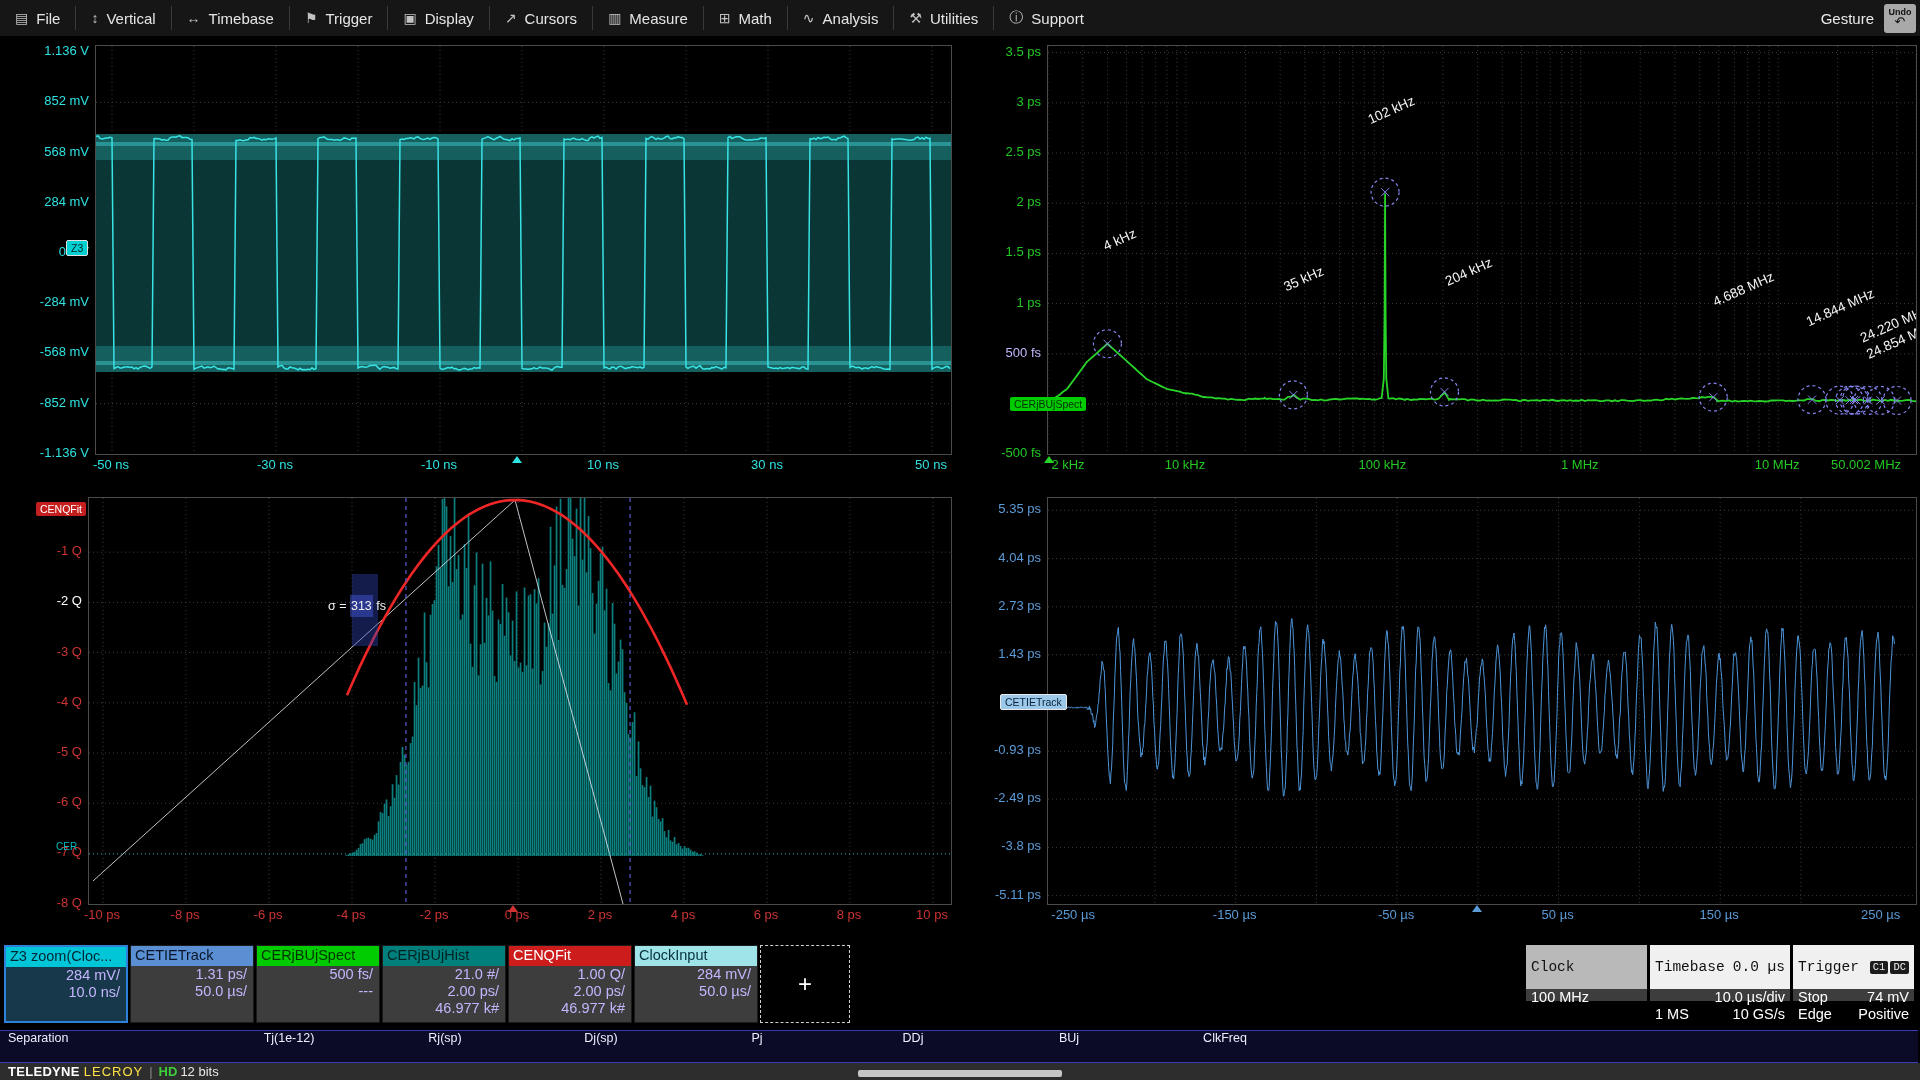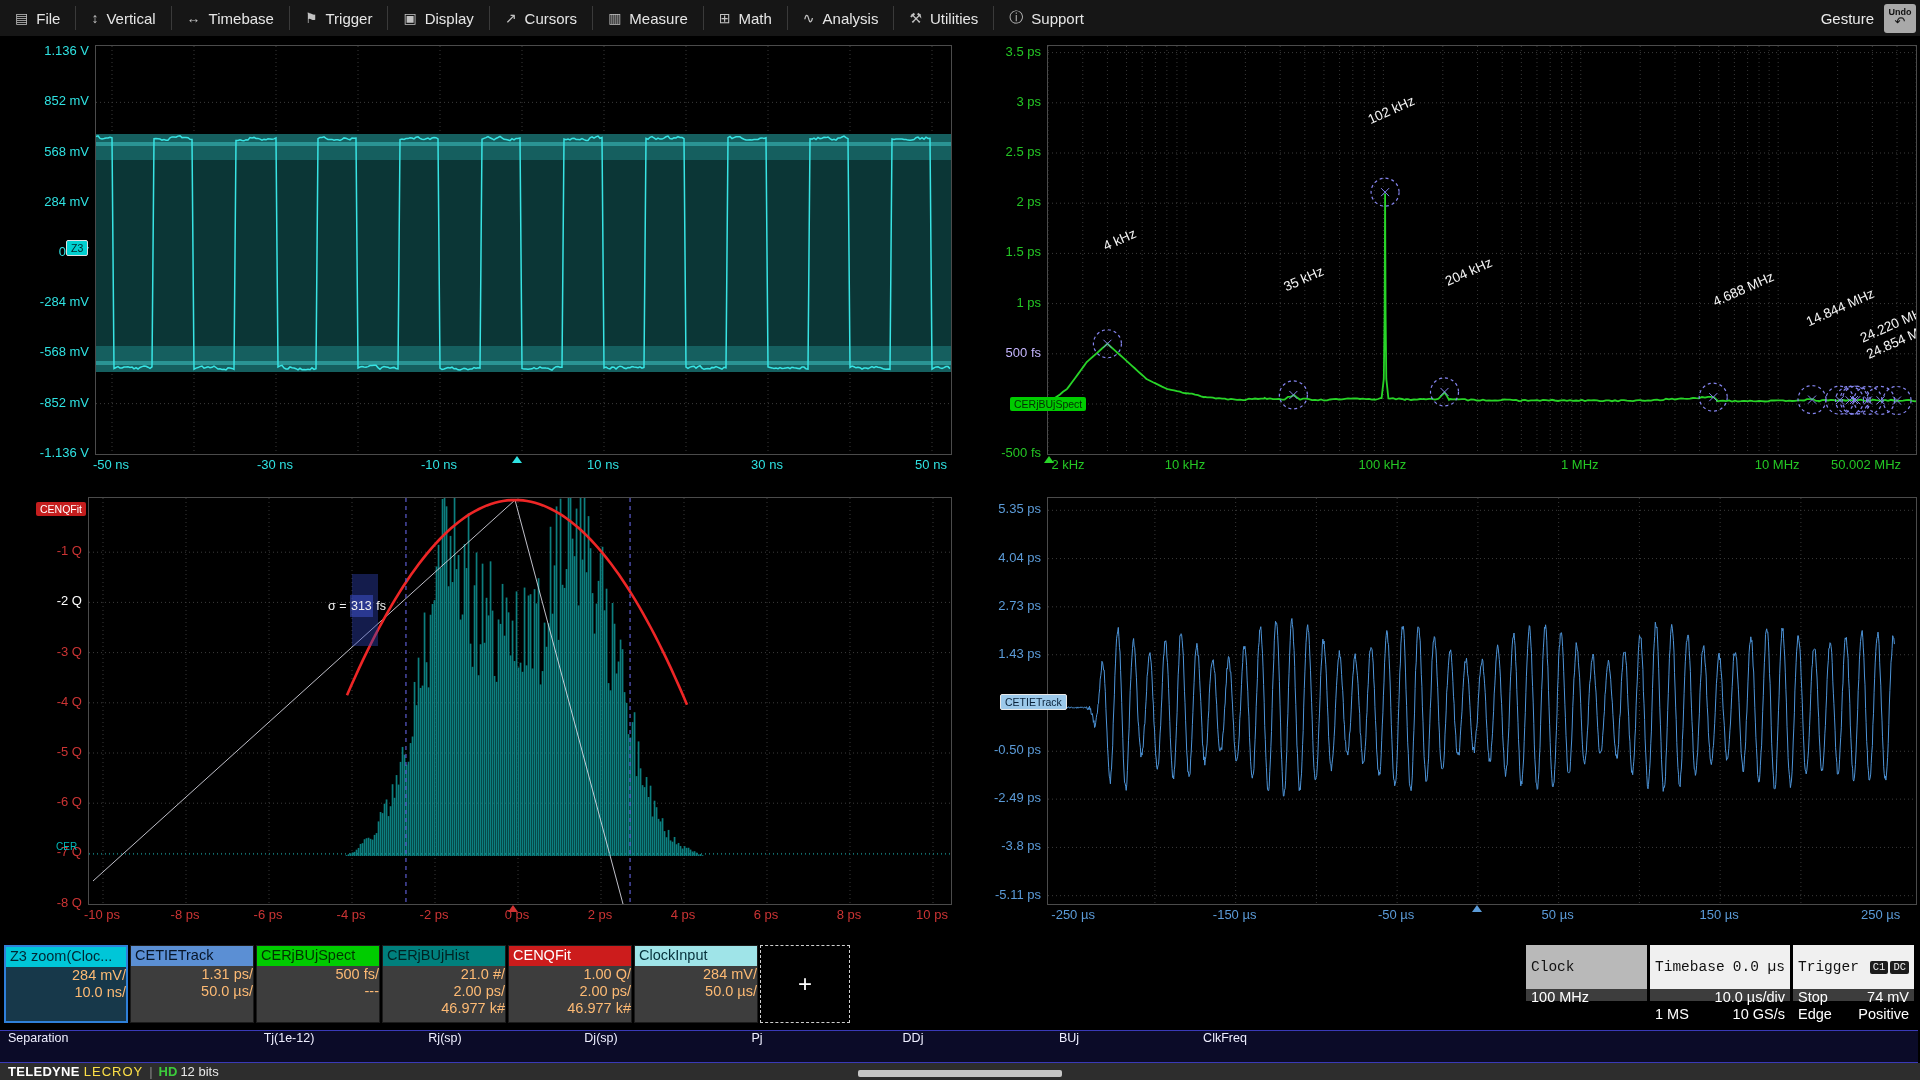--- a/index.html
+++ b/index.html
@@ -30,21 +30,21 @@
           border-right:5px solid transparent;border-bottom:7px solid #fff;z-index:4;}
   .sigma-box{position:absolute;background:rgba(50,70,190,0.40);z-index:3;}
   .sigma-label{position:absolute;font-size:12.5px;color:#f2f2f2;white-space:nowrap;z-index:4;}
   .sigma-label .hl{background:rgba(60,80,200,0.55);padding:4px 1px;}
   .cer-label{position:absolute;font-size:10px;color:#00bdbd;z-index:4;}
   
   #descrow{position:absolute;top:945px;left:4px;display:flex;gap:2px;}
   .desc{width:124px;height:78px;background:#3d3d3d;border:1px solid #1b1b1b;box-sizing:border-box;}
   .desc .hd{height:20px;font-size:14.5px;line-height:19px;padding:0 4px;overflow:hidden;
             white-space:nowrap;}
-  .desc .ln{text-align:right;font-size:14.5px;line-height:17px;color:#fdba74;}
+  .desc .ln{text-align:right;padding-right:6px;font-size:14.5px;line-height:17px;color:#c4b5fd;}
   .desc.selected{border:2px solid #2f80d9;background:#17384a;}
   .addbox{width:90px;height:78px;border:1px dashed #cfcfcf;box-sizing:border-box;background:#000;
           display:flex;align-items:center;justify-content:center;color:#fff;font-size:24px;}
   
   .rbox{position:absolute;top:945px;height:56px;background:#3d3d3d;font-size:14.5px;
         box-sizing:border-box;}
   .rbox .hd{height:20px;line-height:19px;background:#f0f0f0;color:#111;display:flex;
             justify-content:space-between;align-items:center;padding:12px 5px;font-family:Liberation Mono, monospace;}
   .rbox .row{display:flex;justify-content:space-between;padding:0 5px;color:#fff;line-height:17px;}
   .rbox .row.r{justify-content:flex-end;}
@@ -540,21 +540,21 @@
       <span class="tick x" style="color: rgb(204, 52, 52); left: 469px; top: 907px;">0 ps</span>
       <span class="tick x" style="color: rgb(204, 52, 52); left: 552px; top: 907px;">2 ps</span>
       <span class="tick x" style="color: rgb(204, 52, 52); left: 635px; top: 907px;">4 ps</span>
       <span class="tick x" style="color: rgb(204, 52, 52); left: 718px; top: 907px;">6 ps</span>
       <span class="tick x" style="color: rgb(204, 52, 52); left: 801px; top: 907px;">8 ps</span>
       <span class="tick x" style="color: rgb(204, 52, 52); left: 884px; top: 907px;">10 ps</span>
       <span class="tick y" style="color: rgb(91, 155, 216); left: 965px; top: 501.327px;">5.35 ps</span>
       <span class="tick y" style="color: rgb(91, 155, 216); left: 965px; top: 549.587px;">4.04 ps</span>
       <span class="tick y" style="color: rgb(91, 155, 216); left: 965px; top: 597.848px;">2.73 ps</span>
       <span class="tick y" style="color: rgb(91, 155, 216); left: 965px; top: 645.74px;">1.43 ps</span>
-      <span class="tick y" style="color: rgb(91, 155, 216); left: 965px; top: 742.26px;">-0.50 ps</span>
+      <span class="tick y" style="color: rgb(91, 155, 216); left: 965px; top: 742.26px;">-0.93 ps</span>
       <span class="tick y" style="color: rgb(91, 155, 216); left: 965px; top: 790.152px;">-2.49 ps</span>
       <span class="tick y" style="color: rgb(91, 155, 216); left: 965px; top: 838.413px;">-3.8 ps</span>
       <span class="tick y" style="color: rgb(91, 155, 216); left: 965px; top: 886.673px;">-5.11 ps</span>
       <span class="tick x" style="color: rgb(91, 155, 216); left: 1025.15px; top: 907px;">-250 µs</span>
       <span class="tick x" style="color: rgb(91, 155, 216); left: 1186.65px; top: 907px;">-150 µs</span>
       <span class="tick x" style="color: rgb(91, 155, 216); left: 1348.15px; top: 907px;">-50 µs</span>
       <span class="tick x" style="color: rgb(91, 155, 216); left: 1509.65px; top: 907px;">50 µs</span>
       <span class="tick x" style="color: rgb(91, 155, 216); left: 1671.15px; top: 907px;">150 µs</span>
       <span class="tick x" style="color: rgb(91, 155, 216); left: 1832.65px; top: 907px;">250 µs</span>
     </div>

